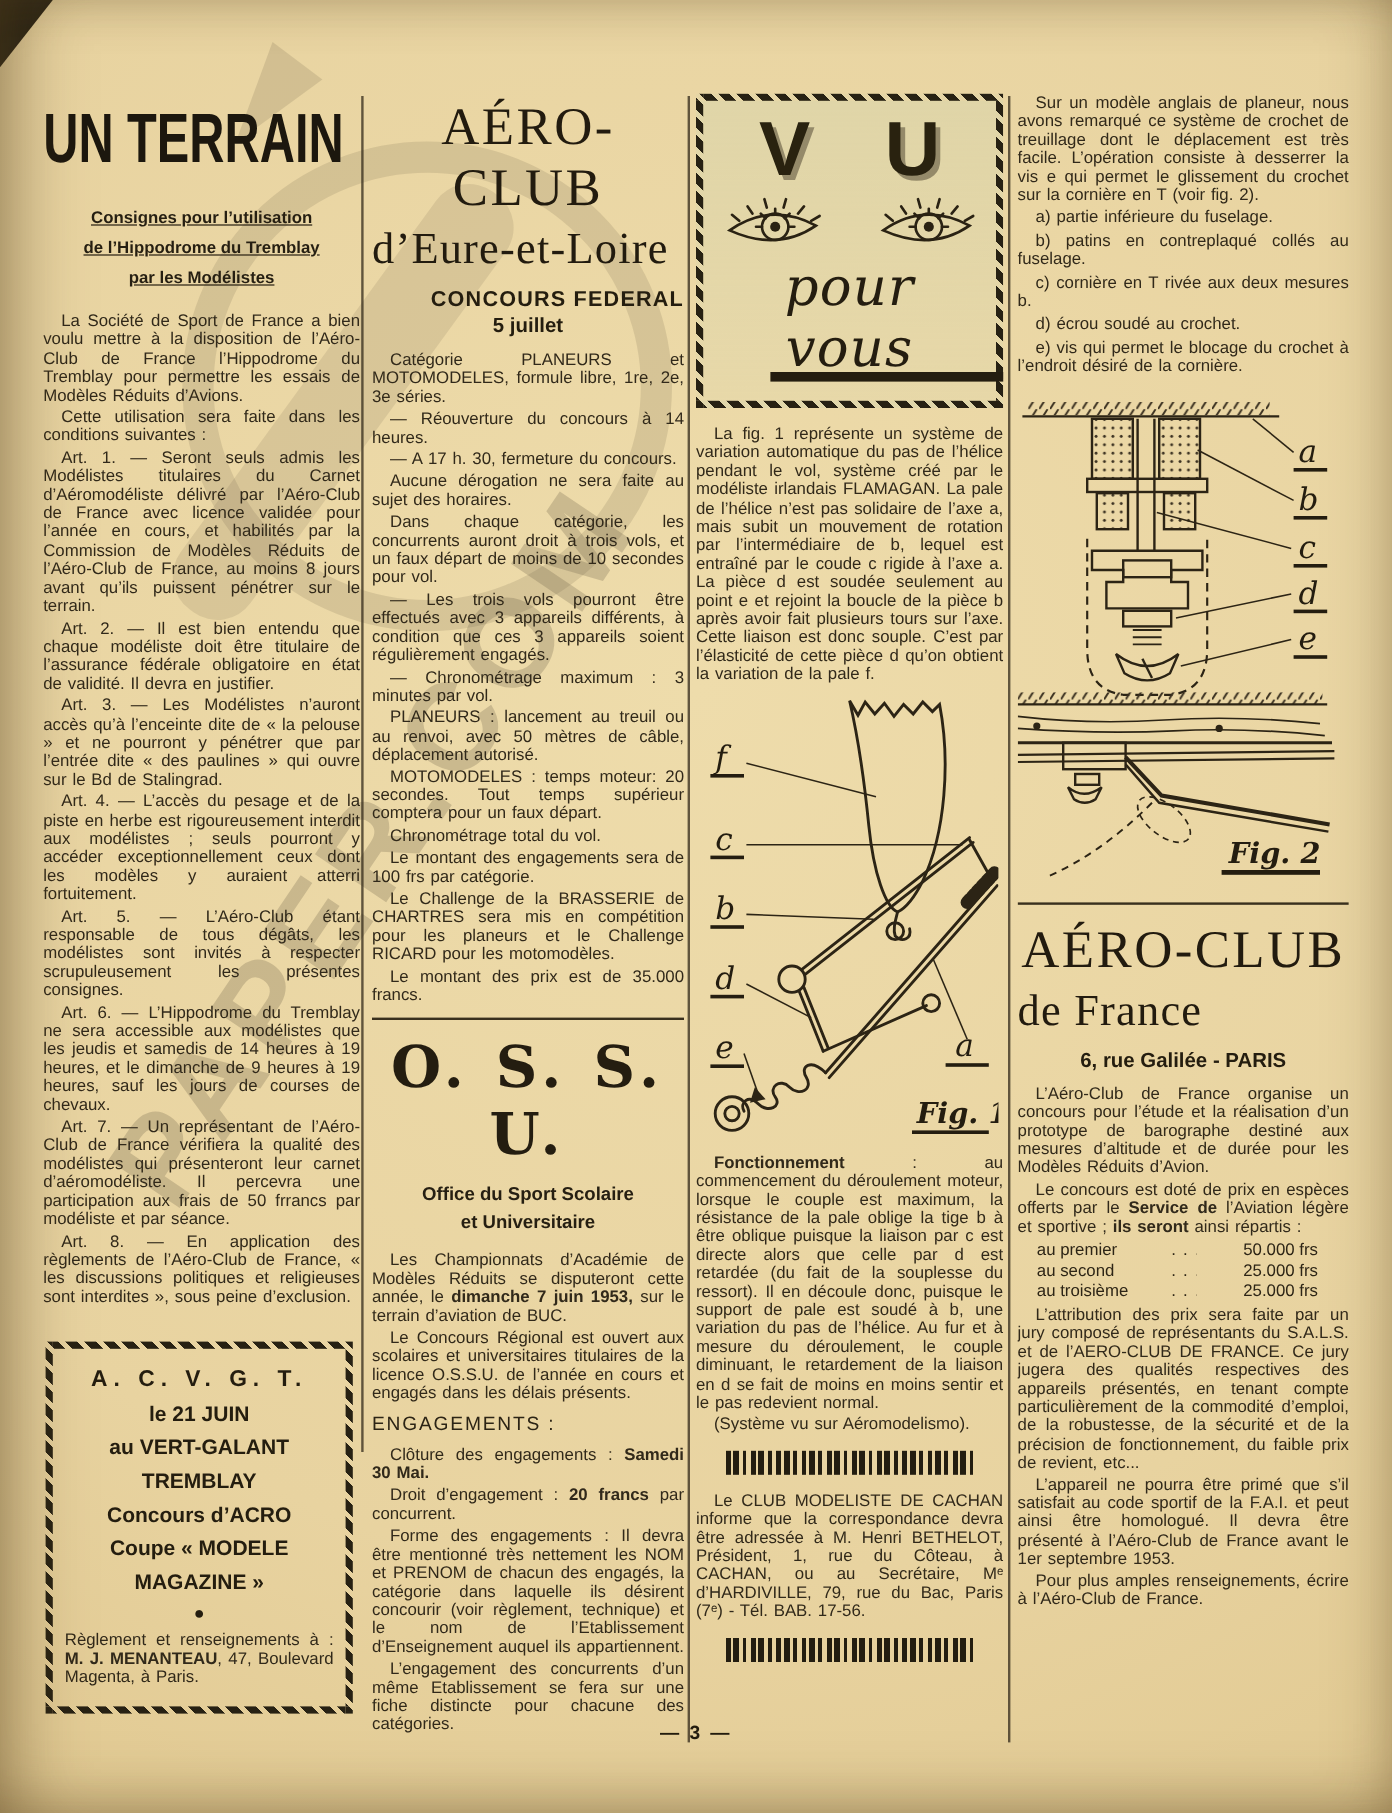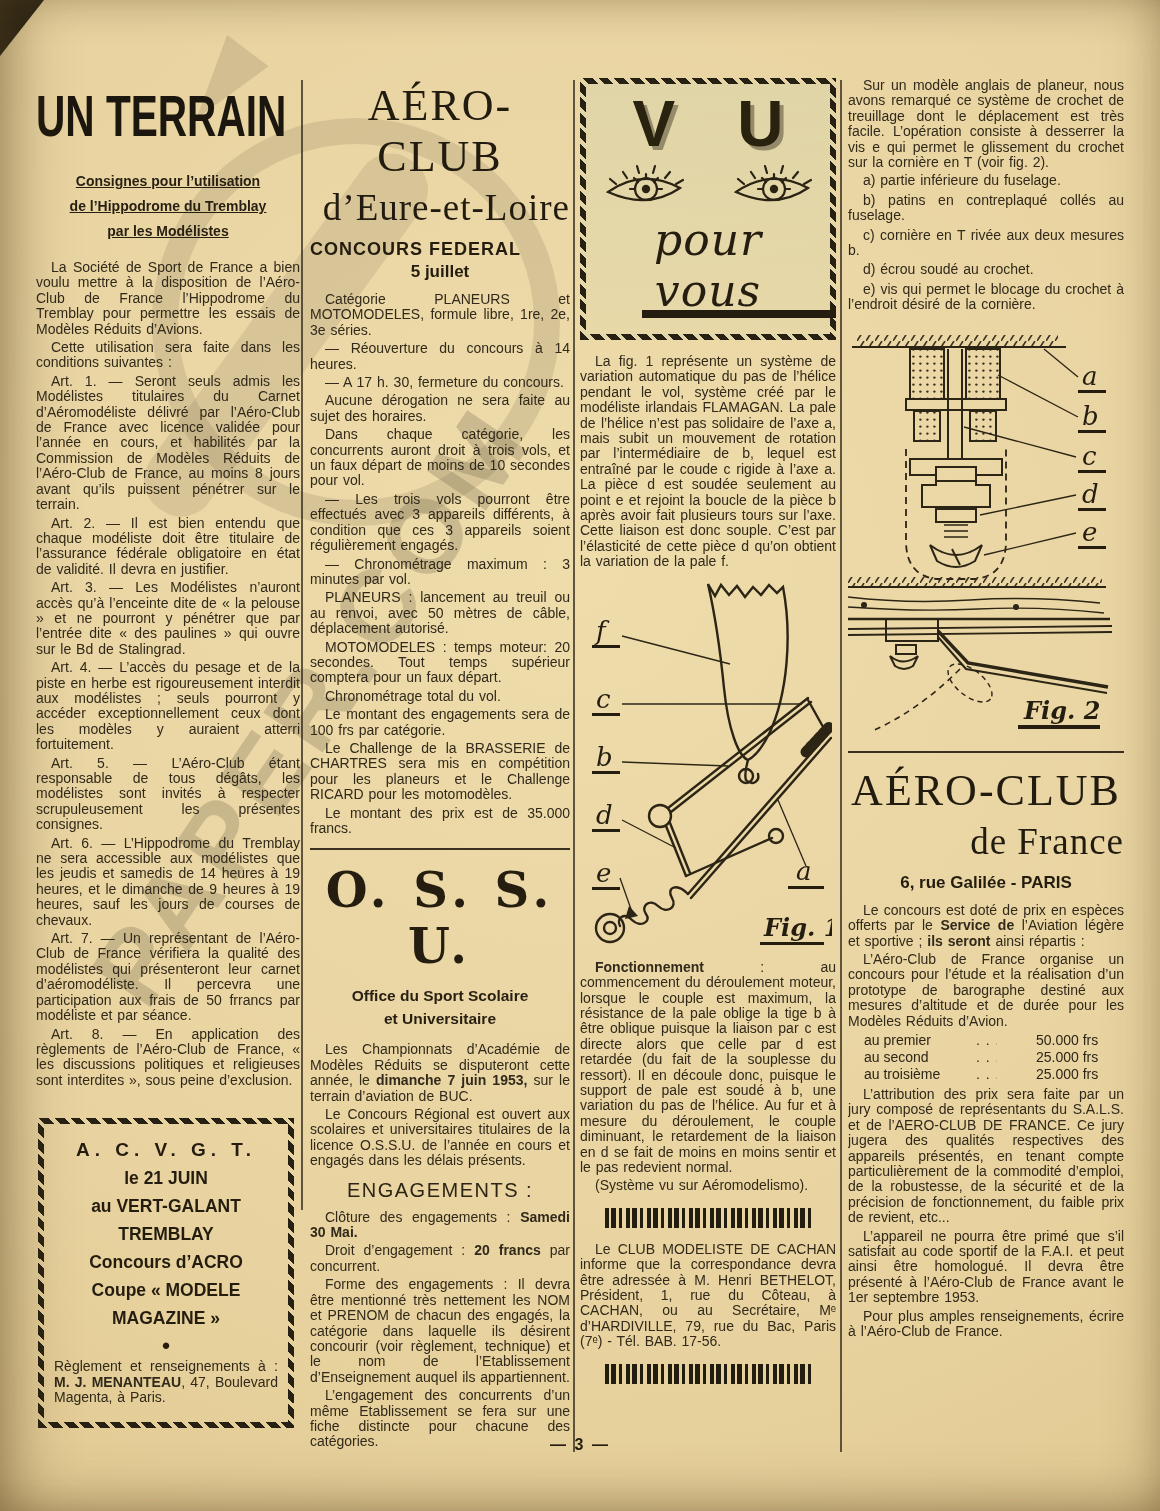--- a/index.html
+++ b/index.html
@@ -31,29 +31,29 @@
 
   .para{font-size:14px;line-height:15.4px;text-align:justify;text-indent:15px;margin:0 0 3px;word-spacing:1px;}
   .b{font-weight:bold;}
 
   .headline-terrain{margin:4px 0 20px;font-size:58px;font-weight:bold;color:#1c170e;white-space:nowrap;
     transform:scaleX(.70);transform-origin:left center;letter-spacing:0;}
   .subhead{margin:0 0 16px;}
   .subhead .line{font-weight:bold;font-size:14px;line-height:25px;text-align:center;color:#261f12;text-decoration:underline;}
 
   .serif-head1{font-family:"Liberation Serif", serif;font-weight:normal;font-size:44px;letter-spacing:2px;text-align:center;color:#221b0f;margin:2px 0 0;}
-  .serif-head2{font-family:"Liberation Serif", serif;font-weight:normal;font-size:37px;letter-spacing:1px;text-align:right;color:#221b0f;margin:4px 0 10px;}
-  .concours-title{text-align:left;font-weight:bold;font-size:18px;letter-spacing:1px;margin:10px 0 0;color:#241d0f;}
+  .serif-head2{font-family:"Liberation Serif", serif;font-weight:normal;font-size:37px;letter-spacing:1px;text-align:left;color:#221b0f;margin:4px 0 10px;}
+  .concours-title{text-align:right;font-weight:bold;font-size:18px;letter-spacing:1px;margin:10px 0 0;color:#241d0f;}
   .concours-date{text-align:center;font-weight:bold;font-size:17px;margin:2px 0 10px;color:#241d0f;}
   .hrule{height:2px;background:#39301e;margin:12px 0 12px;}
 
   .ossu-title{font-family:"DejaVu Serif", serif;font-weight:bold;font-size:48px;letter-spacing:5px;text-align:center;margin:4px 0 10px;color:#241d10;}
   .ossu-sub .line{font-weight:bold;font-size:15.5px;line-height:23px;text-align:center;color:#261f12;}
   .ossu-sub{margin-bottom:12px;}
-  .engagements{text-align:center;font-size:20px;letter-spacing:1.5px;margin:10px 0 8px;color:#2c2415;}
+  .engagements{font-size:16px;letter-spacing:1.5px;margin:10px 0 8px;color:#2c2415;}
 
   .ad-box{margin:30px 6px 0 2px;padding:12px 10px 14px;text-align:center;border:6px solid transparent;
     border-image:repeating-linear-gradient(45deg,#272113 0 7px, rgba(0,0,0,0) 7px 11px) 6;}
   .ad-box .line{font-weight:bold;font-size:17.5px;line-height:28px;color:#241d0f;}
   .ad-box .line:first-child{letter-spacing:5px;font-size:19px;}
   .ad-bullet{font-size:15px;margin:4px 0 6px;color:#241d0f;}
   .ad-note .para{text-indent:0;font-size:14px;}
 
   .vu-box{height:238px;padding:12px 10px 0;border:6px solid transparent;margin-bottom:14px;
     border-image:repeating-linear-gradient(45deg,#272113 0 7px, rgba(0,0,0,0) 7px 11px) 6;
@@ -338,22 +338,22 @@
         <text class="figcaption" x="176" y="400" font-size="30">Fig. 2</text>
         <rect x="170" y="406" width="82" height="4" fill="#241d10"></rect>
       </svg>
     </div>
 
     <div class="hrule"></div>
     <h2 class="serif-head1">AÉRO-CLUB</h2>
     <h3 class="serif-head2">de  France</h3>
     <div class="concours-date">6, rue Galilée - PARIS</div>
     <div>
+        <p class="para">L’Aéro-Club de France organise un concours pour l’étude et la réalisation d’un prototype de barographe destiné aux mesures d’altitude et de durée pour les Modèles Réduits d’Avion.</p>
         <p class="para"><span>Le concours est doté de prix en espèces offerts par le </span><span class="b">Service de</span><span> l’Aviation légère et sportive ; </span><span class="b">ils seront</span><span> ainsi répartis :</span></p>
-        <p class="para">L’Aéro-Club de France organise un concours pour l’étude et la réalisation d’un prototype de barographe destiné aux mesures d’altitude et de durée pour les Modèles Réduits d’Avion.</p>
       </div>
     <div class="prizes">
         <div class="prize-row">
           <span class="prize-rank">au premier</span>
           <span class="prize-dots">. . . .</span>
           <span class="prize-amount">50.000  frs</span>
         </div>
         <div class="prize-row">
           <span class="prize-rank">au second</span>
           <span class="prize-dots">. . . . . .</span>

